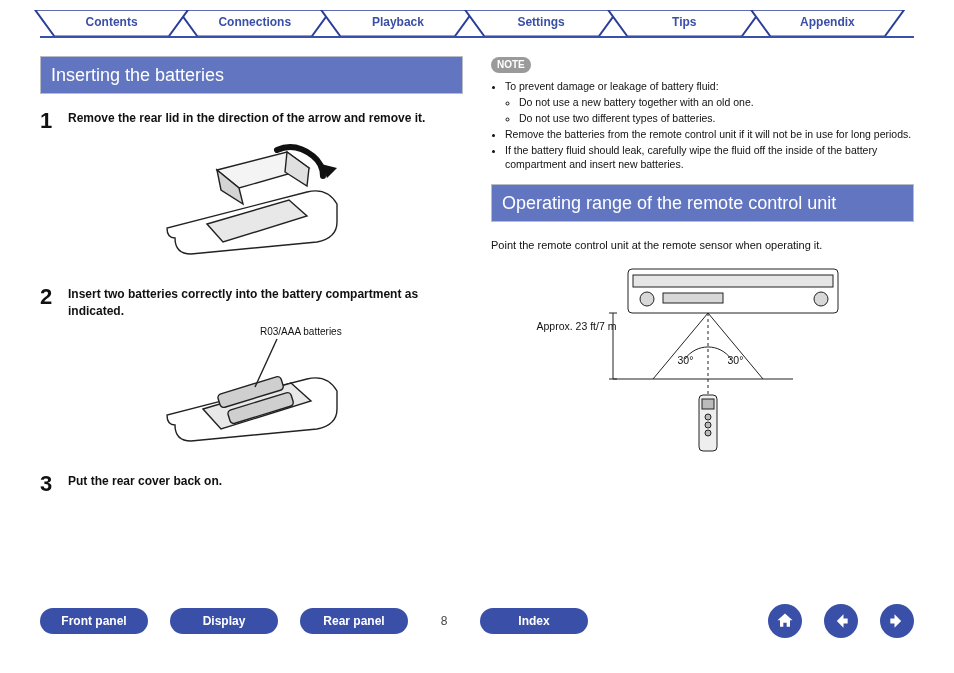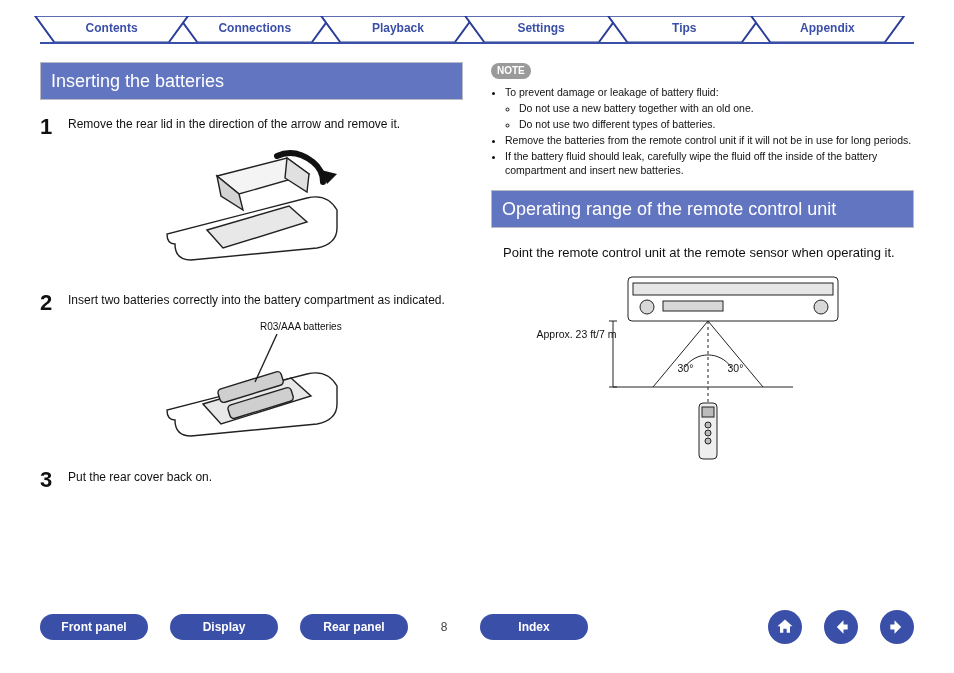--- a/index.html
+++ b/index.html
@@ -20,21 +20,21 @@
     font-size:12px;
     line-height:1.35;
   }
   
   .topbar{
     display:flex;
     align-items:flex-end;
     padding:10px 55px 0 40px;
     gap:0;
     position:relative;
-    height:42px;
+    height:36px;
   }
   .top-tab{
     position:relative;
     flex:1;
     text-align:center;
     font-weight:700;
     font-size:12px;
     color:var(--blue);
     padding:4px 0 6px 0;
     margin:0 -8px;
@@ -61,35 +61,35 @@
     font-weight:400;
     padding:6px 10px;
     margin-bottom:16px;
     border:1px solid #b9bcc4;
   }
   
   .step{display:flex;margin-bottom:10px;}
   .step-num{
     font-size:22px;font-weight:700;width:28px;flex:none;line-height:1;
   }
-  .step-body{flex:1;font-weight:400;font-size:12px;}
+  .step-body{flex:1;font-weight:700;font-size:12px;}
   
   .figure-holder{ text-align:center;margin:8px 0 20px 0;position:relative;}
   .battery-label{font-size:10px;position:absolute;top:-4px;left:52%;}
   
   
   .note-pill{
     display:inline-block;background:#9a9a9a;color:#fff;border-radius:10px;
     font-size:10px;font-weight:700;padding:1px 6px;margin-bottom:6px;
   }
   ul.note-list{margin:0 0 12px 0;padding-left:14px;font-size:10.5px;}
   ul.note-list li{margin-bottom:2px;}
   ul.note-list ul{padding-left:14px;margin:2px 0;}
   
-  .plain-text{font-size:13px;margin-bottom:10px;margin-left:12px;}
+  .plain-text{font-size:11px;margin-bottom:10px;}
   
   .range-figure{position:relative;height:200px;margin:0 auto;width:340px;}
   .range-label{position:absolute;left:4px;top:56px;font-size:10.5px;}
   .angle-l{position:absolute;left:145px;top:90px;font-size:10.5px;}
   .angle-r{position:absolute;left:195px;top:90px;font-size:10.5px;}
   
   
   .bottom{
     display:flex;align-items:center;gap:22px;padding:0 40px;height:46px;
   }

